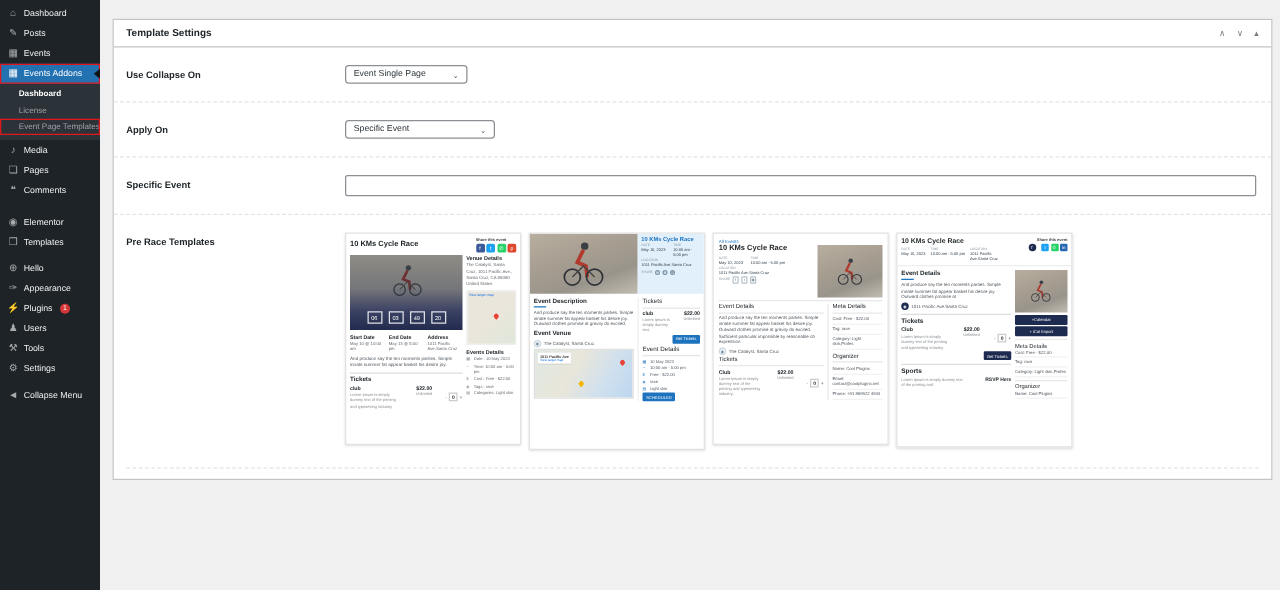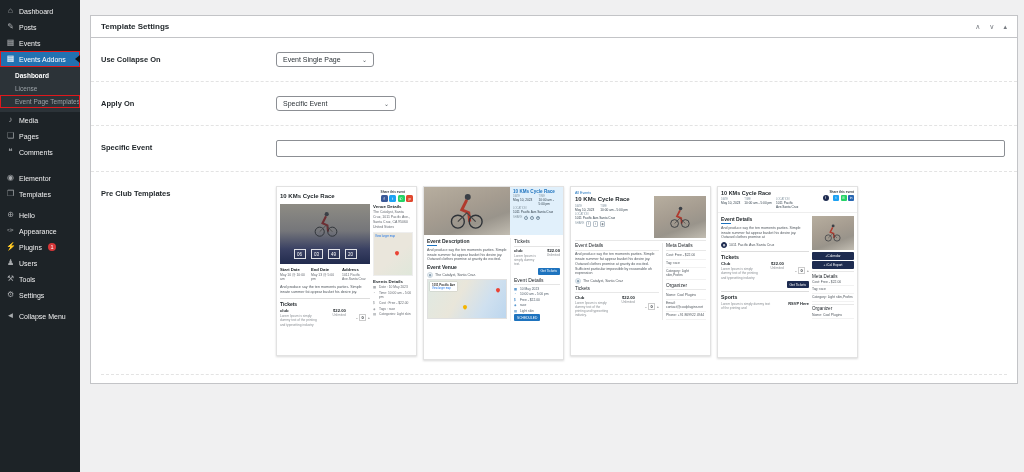--- a/index.html
+++ b/index.html
@@ -278,21 +278,21 @@
         <span class="chev">⌄</span>
       </div>
     </div>
 
     <div class="frow">
       <div class="flabel">Specific Event</div>
       <input class="event-input" type="text" style="">
     </div>
 
     <div class="frow">
-      <div class="flabel">Pre Club Templates</div>
+      <div class="flabel">Pre Race Templates</div>
 
       <div class="cards">
 
         <div class="card c1">
           <div class="c1-head">
             <span class="c1-title">10 KMs Cycle Race</span>
             <span class="c1-share">
               <div class="sharetxt">Share this event</div>
               <div class="sicons">
                 <span class="si fb">f</span>

